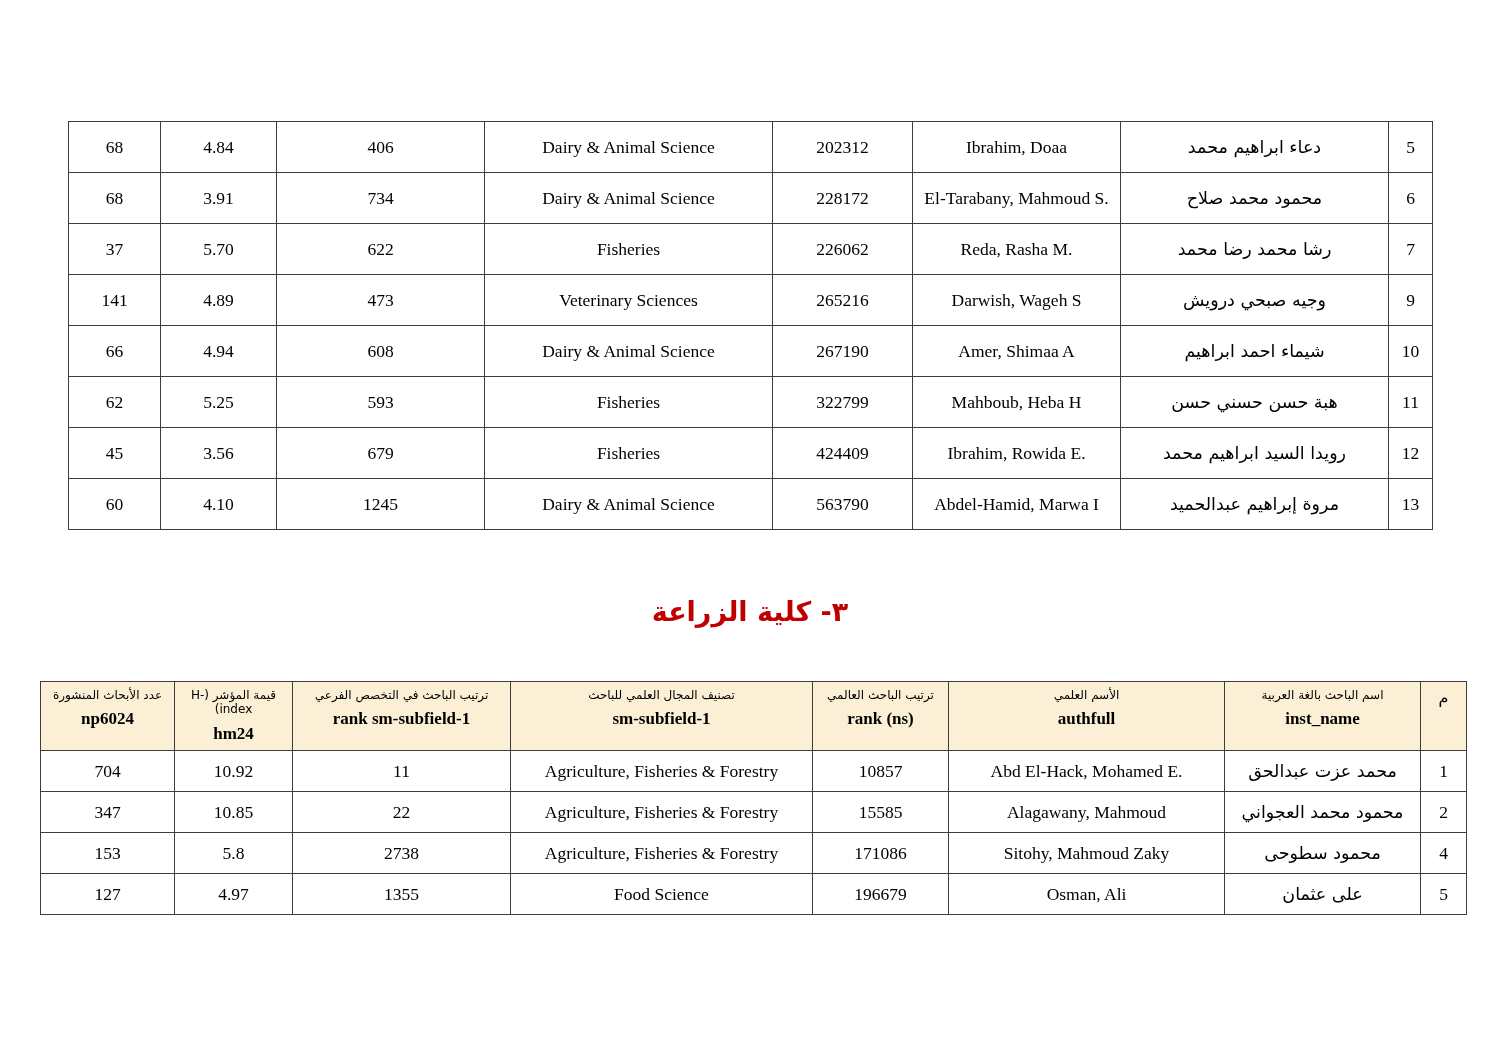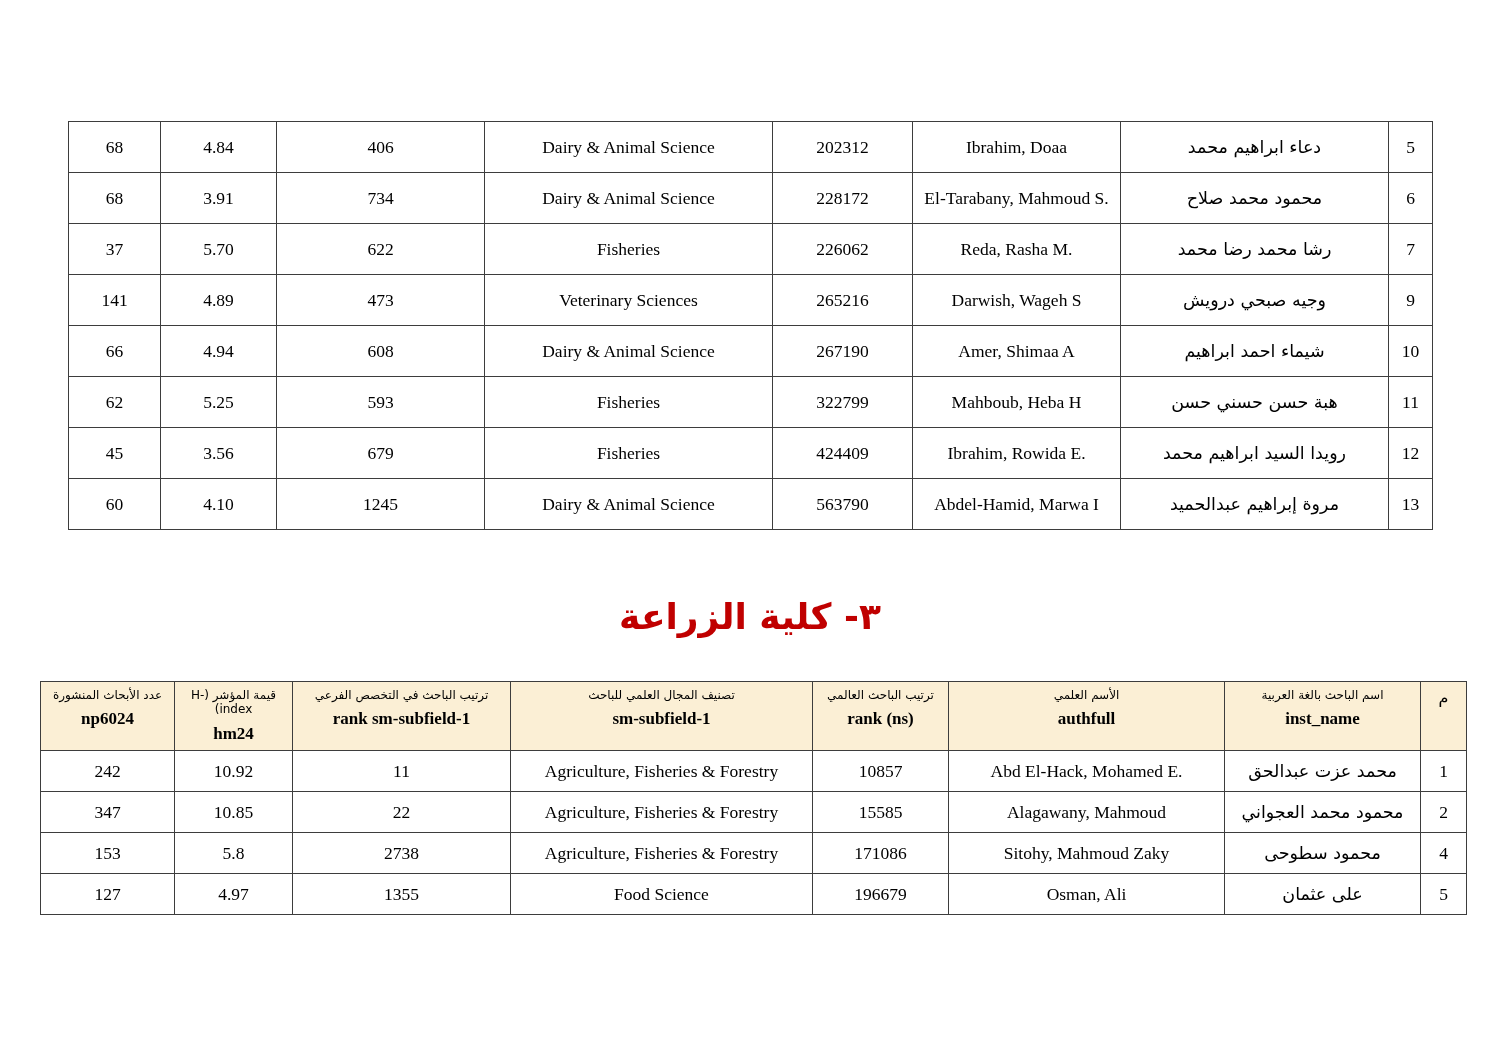--- a/index.html
+++ b/index.html
@@ -78,21 +78,21 @@
   
   .section-heading {
     position: absolute;
     left: 0;
     top: 596px;
     width: 1500px;
     text-align: center;
     color: #c00000;
     font-family: "DejaVu Sans", "Liberation Sans", sans-serif;
     font-weight: bold;
-    font-size: 36px;
+    font-size: 27px;
     direction: rtl;
     letter-spacing: 0px;
   }
 
   
   table.doc-table thead th {
     background: #fbefd5;
     font-weight: normal;
     padding: 6px 5px 7px 5px;
     vertical-align: top;
@@ -265,21 +265,21 @@
           <span class="th-ar">اسم الباحث بالغة العربية</span>
           <span class="th-en">inst_name</span>
         </th>
         <th class="col-m">
           <span class="th-ar">م</span>
         </th>
       </tr>
     </thead>
     <tbody>
         <tr>
-          <td class="num">242</td>
+          <td class="num">704</td>
           <td class="num">10.92</td>
           <td class="num">11</td>
           <td class="latin">Agriculture, Fisheries &amp; Forestry</td>
           <td class="num">10857</td>
           <td class="latin">Abd El-Hack, Mohamed E.</td>
           <td class="ar-name">محمد عزت عبدالحق</td>
           <td class="idx">1</td>
         </tr>
         <tr>
           <td class="num">347</td>

